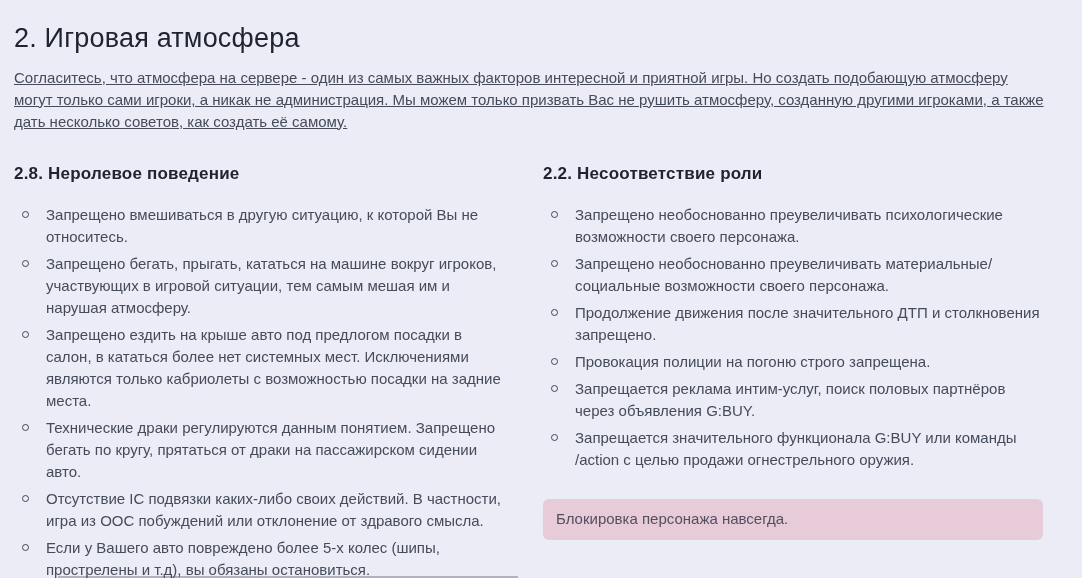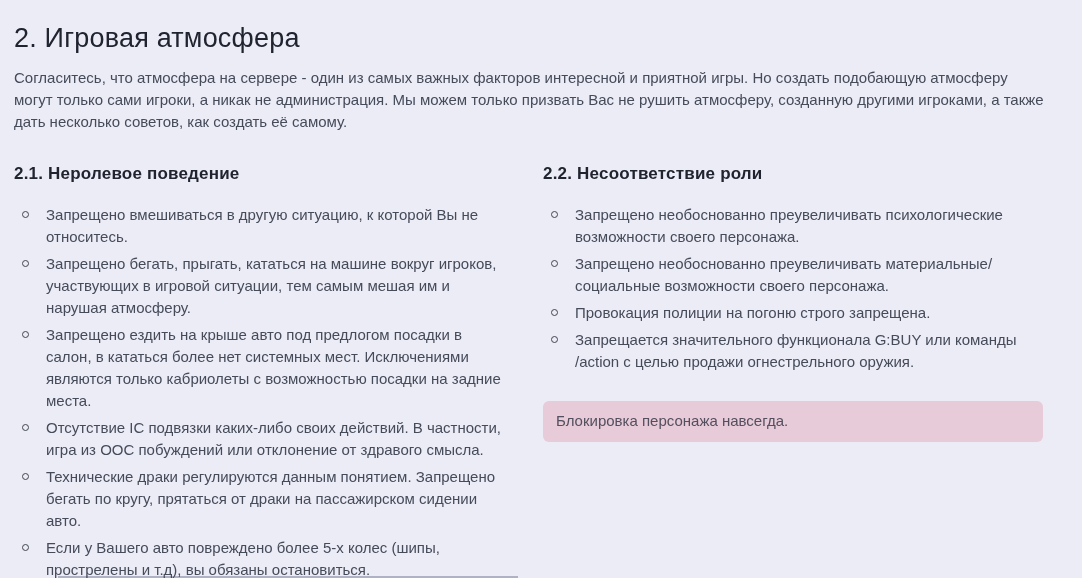--- a/index.html
+++ b/index.html
@@ -22,20 +22,21 @@
     font-weight: 400;
     color: #20242f;
     letter-spacing: 0.2px;
   }
   .intro {
     margin: 0 0 31px 0;
     max-width: 1030px;
     font-size: 15px;
     line-height: 22px;
     color: #454b59;
+    text-decoration: underline;
   }
   .columns {
     display: flex;
     gap: 32px;
     align-items: flex-start;
   }
   .col { width: 497px; }
   .col.col-right { width: 500px; }
   h2.section-heading {
     margin: 0 0 20px 0;
@@ -91,38 +92,40 @@
 
 <div class="page">
 
   <h1 class="page-title">2. Игровая атмосфера</h1>
 
   <p class="intro">Согласитесь, что атмосфера на сервере - один из самых важных факторов интересной и приятной игры. Но создать подобающую атмосферу могут только сами игроки, а никак не администрация. Мы можем только призвать Вас не рушить атмосферу, созданную другими игроками, а также дать несколько советов, как создать её самому.</p>
 
   <div class="columns">
 
     <div class="col col-left">
-      <h2 class="section-heading">2.1. Неролевое поведение</h2>
+      <h2 class="section-heading">2.8. Неролевое поведение</h2>
       <ul class="rules">
         <li class="rule"><span class="bullet"></span><span>Запрещено вмешиваться в другую ситуацию, к которой Вы не относитесь.</span></li>
         <li class="rule"><span class="bullet"></span><span>Запрещено бегать, прыгать, кататься на машине вокруг игроков, участвующих в игровой ситуации, тем самым мешая им и нарушая атмосферу.</span></li>
         <li class="rule"><span class="bullet"></span><span>Запрещено ездить на крыше авто под предлогом посадки в салон, в кататься более нет системных мест. Исключениями являются только кабриолеты с возможностью посадки на задние места.</span></li>
+        <li class="rule"><span class="bullet"></span><span>Технические драки регулируются данным понятием. Запрещено бегать по кругу, прятаться от драки на пассажирском сидении авто.</span></li>
         <li class="rule"><span class="bullet"></span><span>Отсутствие IC подвязки каких-либо своих действий. В частности, игра из OOC побуждений или отклонение от здравого смысла.</span></li>
-        <li class="rule"><span class="bullet"></span><span>Технические драки регулируются данным понятием. Запрещено бегать по кругу, прятаться от драки на пассажирском сидении авто.</span></li>
         <li class="rule"><span class="bullet"></span><span>Если у Вашего авто повреждено более 5-х колес (шипы, прострелены и т.д), вы обязаны остановиться.</span></li>
       </ul>
 
     </div>
 
     <div class="col col-right">
       <h2 class="section-heading">2.2. Несоответствие роли</h2>
       <ul class="rules">
         <li class="rule"><span class="bullet"></span><span>Запрещено необоснованно преувеличивать психологические возможности своего персонажа.</span></li>
         <li class="rule"><span class="bullet"></span><span>Запрещено необоснованно преувеличивать материальные/социальные возможности своего персонажа.</span></li>
+        <li class="rule"><span class="bullet"></span><span>Продолжение движения после значительного ДТП и столкновения запрещено.</span></li>
         <li class="rule"><span class="bullet"></span><span>Провокация полиции на погоню строго запрещена.</span></li>
+        <li class="rule"><span class="bullet"></span><span>Запрещается реклама интим-услуг, поиск половых партнёров через объявления G:BUY.</span></li>
         <li class="rule"><span class="bullet"></span><span>Запрещается значительного функционала G:BUY или команды /action с целью продажи огнестрельного оружия.</span></li>
       </ul>
       <div class="punishment">
         <span>Блокировка персонажа навсегда.</span>
       </div>
     </div>
 
   </div>
 </div>
 

